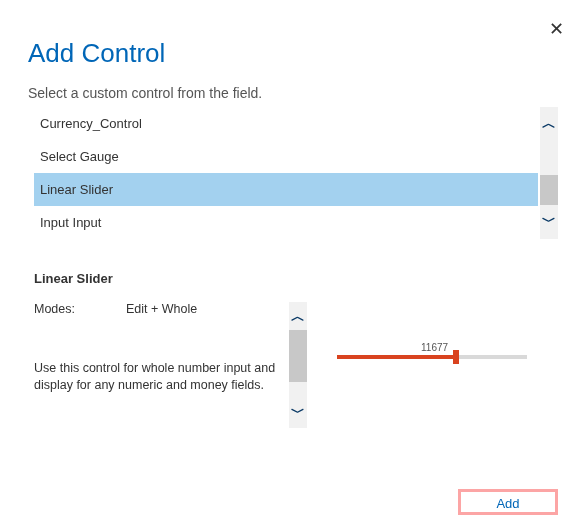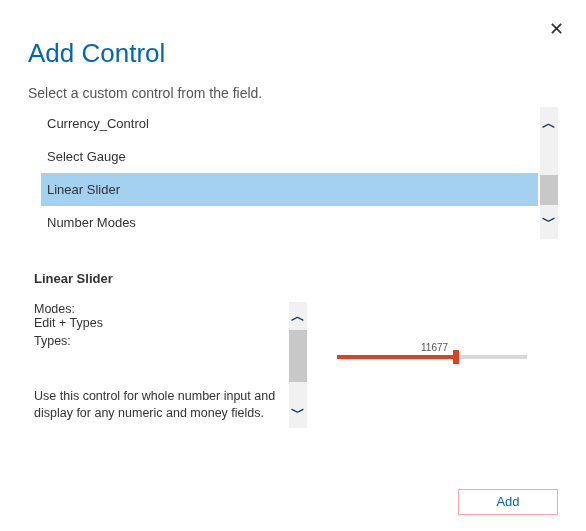--- a/index.html
+++ b/index.html
@@ -39,21 +39,20 @@
     margin-left: 6px;
   }
   .list {
     padding-right: 20px;
   }
   .list-item {
     padding: 9px 6px;
     font-size: 13px;
     color: #333;
     cursor: pointer;
-    margin-left: 7px;
   }
   .list-item.selected {
     background: #a3d1ef;
   }
   .list-scroll {
     position: absolute;
     right: 0;
     top: 0;
     width: 18px;
     height: 100%;
@@ -94,21 +93,20 @@
     gap: 10px;
   }
   .detail-text {
     width: 245px;
     font-size: 12.5px;
     color: #333;
   }
   .prop-row {
     display: flex;
     margin-bottom: 4px;
-    flex-direction: column;
   }
   .prop-label { width: 92px; }
   .prop-val { flex: 1; }
   .detail-desc {
     margin-top: 40px;
     line-height: 1.35;
   }
   .detail-scroll {
     width: 18px;
     height: 126px;
@@ -170,21 +168,21 @@
   }
 
   .footer {
     position: absolute;
     bottom: 16px;
     right: 28px;
   }
   .add-btn {
     width: 100px;
     height: 26px;
-    border: 1px solid #fca5a5;
+    border: 3px solid #fca5a5;
     background: #fff;
     color: #0066b7;
     font-size: 13px;
     cursor: pointer;
     text-align: center;
     line-height: 24px;
   }
 </style>
 </head>
 <body>
@@ -195,40 +193,39 @@
 
 <div class="content">
   <div class="title">Add Control</div>
   <div class="subtitle">Select a custom control from the field.</div>
 
   <div class="list-wrap">
     <div class="list">
       <div class="list-item">Currency_Control</div>
       <div class="list-item">Select Gauge</div>
       <div class="list-item selected">Linear Slider</div>
-      <div class="list-item">Number Modes</div>
+      <div class="list-item">Input Input</div>
     </div>
     <div class="list-scroll">
       <div class="chev">︿</div>
       <div class="thumb"></div>
       <div class="chev">﹀</div>
     </div>
   </div>
 
   <div class="detail">
     <div class="detail-title">Linear Slider</div>
     <div class="detail-body">
 
       <div class="detail-text">
         <div class="prop-row">
           <div class="prop-label">Modes:</div>
-          <div class="prop-val">Edit + Types</div>
+          <div class="prop-val">Edit + Whole</div>
         </div>
         <div class="prop-row">
-          <div class="prop-label">Types:</div>
         </div>
         <div class="detail-desc">Use this control for whole number input and display for any numeric and money fields.</div>
       </div>
 
       <div class="detail-scroll">
         <div class="chev">︿</div>
         <div class="thumb2"></div>
         <div class="chev">﹀</div>
       </div>
 

